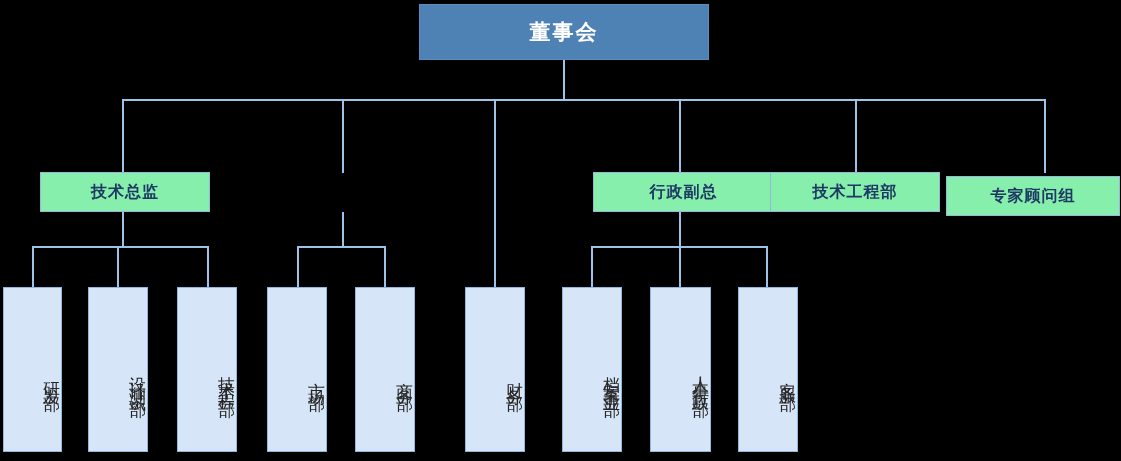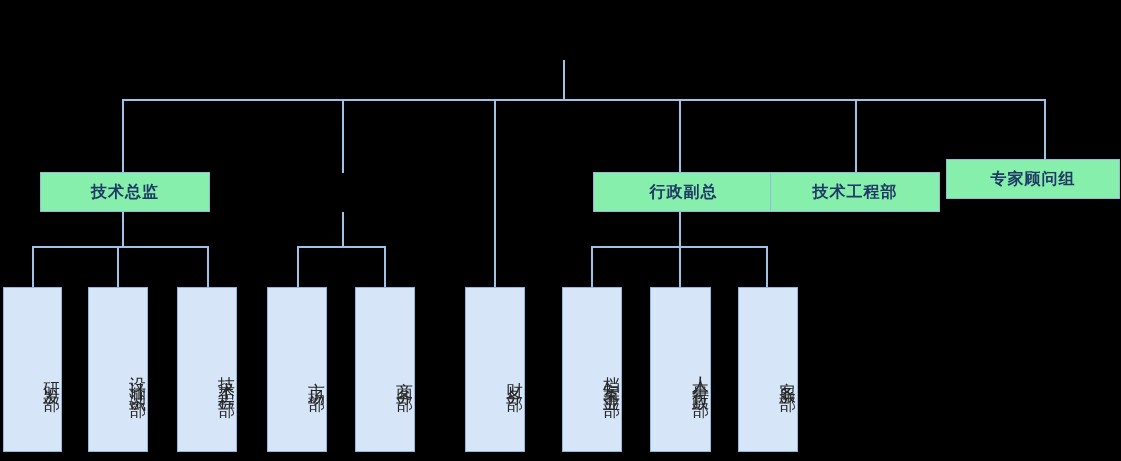--- a/index.html
+++ b/index.html
@@ -98,25 +98,26 @@
   <div class="conn h" style="left:297px; top:246px; width:89px;"></div>
   <div class="conn v" style="left:297px; top:246px; height:42px;"></div>
   <div class="conn v" style="left:384px; top:246px; height:42px;"></div>
 
   <div class="conn v" style="left:679px; top:212px; height:36px;"></div>
   <div class="conn h" style="left:591px; top:246px; width:177px;"></div>
   <div class="conn v" style="left:591px; top:246px; height:42px;"></div>
   <div class="conn v" style="left:679px; top:246px; height:42px;"></div>
   <div class="conn v" style="left:766px; top:246px; height:42px;"></div>
 
+  <div class="node lvl0" style="left:419px; top:4px; width:290px; height:56px;">董事会</div>
 
   <div class="node lvl1" style="left:40px; top:172px; width:170px; height:40px;">技术总监</div>
   <div class="node lvl1" style="left:593px; top:172px; width:181px; height:40px;">行政副总</div>
   <div class="node lvl1" style="left:770px; top:172px; width:170px; height:40px;">技术工程部</div>
-  <div class="node lvl1" style="left:946px; top:159px; width:174px; height:40px;">专家顾问组</div>
+  <div class="node lvl1" style="left:946px; top:176px; width:174px; height:40px;">专家顾问组</div>
 
   <div class="node lvl2" style="left:3px; top:287px; width:59px; height:165px;">研发部</div>
   <div class="node lvl2" style="left:88px; top:287px; width:60px; height:165px;">设计测试部</div>
   <div class="node lvl2" style="left:177px; top:287px; width:60px; height:165px;">技术工程部</div>
   <div class="node lvl2" style="left:267px; top:287px; width:60px; height:165px;">市场部</div>
   <div class="node lvl2" style="left:355px; top:287px; width:60px; height:165px;">商务部</div>
   <div class="node lvl2" style="left:465px; top:287px; width:60px; height:165px;">财务部</div>
   <div class="node lvl2" style="left:562px; top:287px; width:60px; height:165px;">档案事业部</div>
   <div class="node lvl2" style="left:650px; top:287px; width:61px; height:165px;">人事行政部</div>
   <div class="node lvl2" style="left:738px; top:287px; width:60px; height:165px;">客服部</div>

